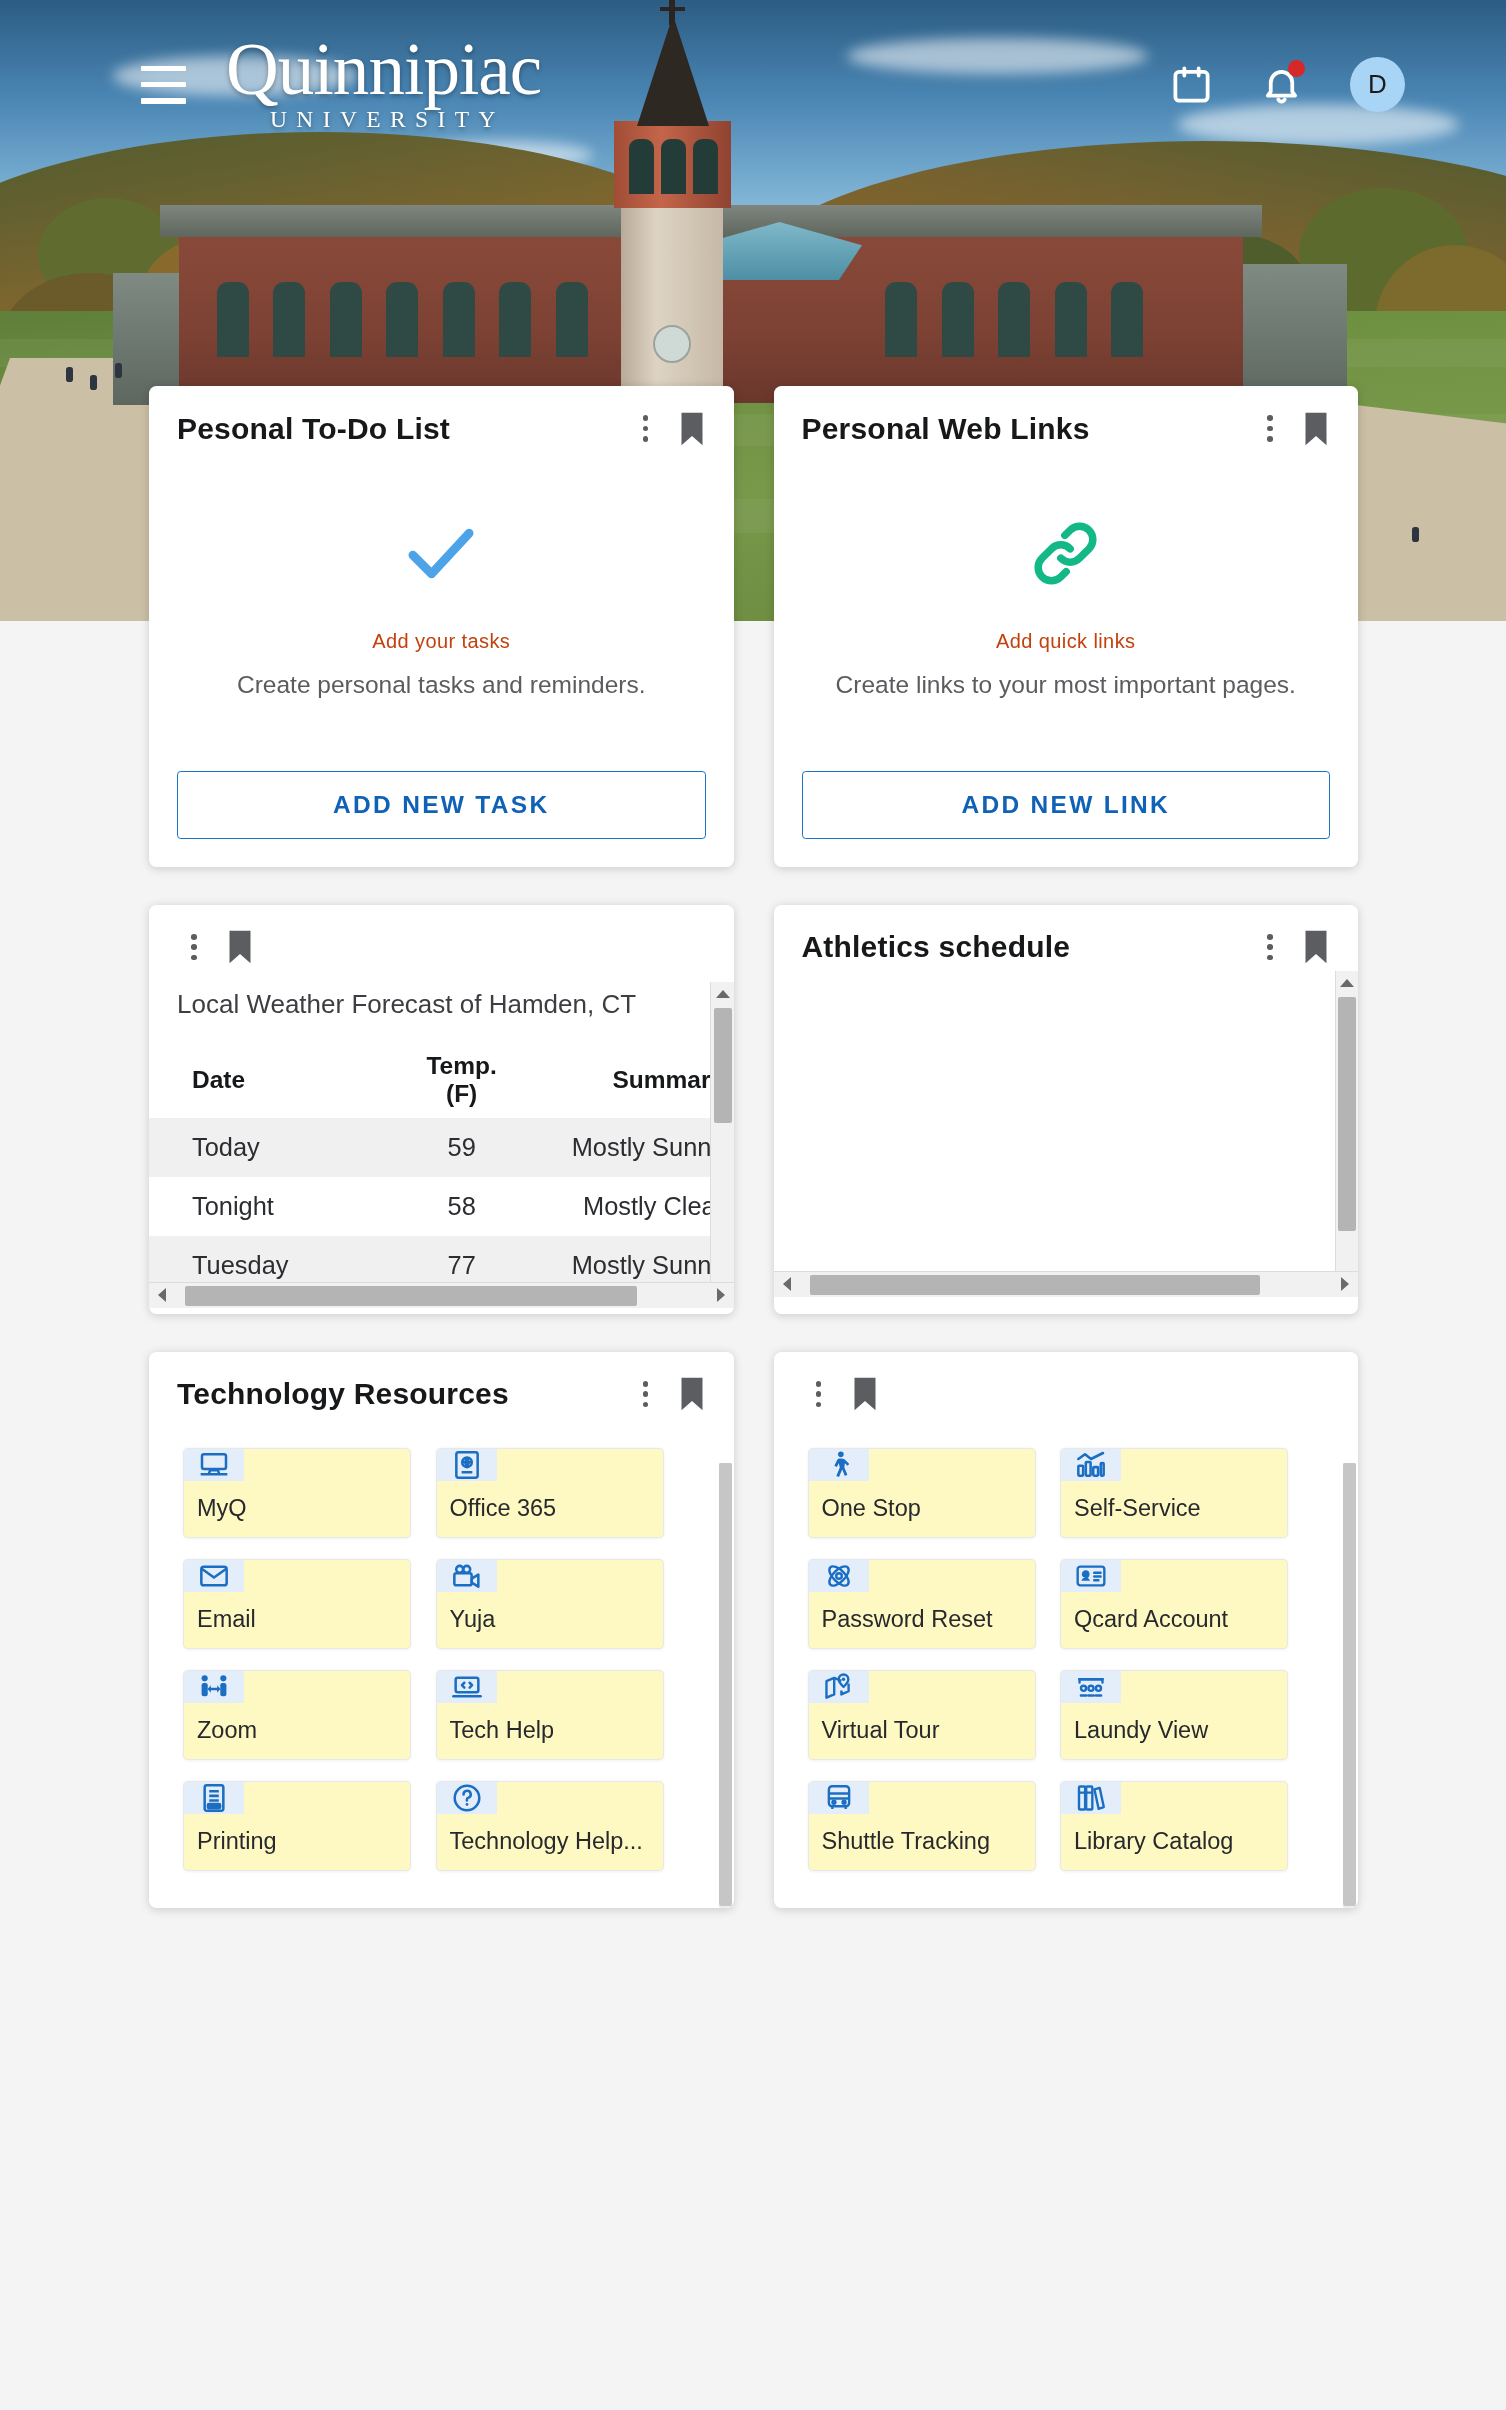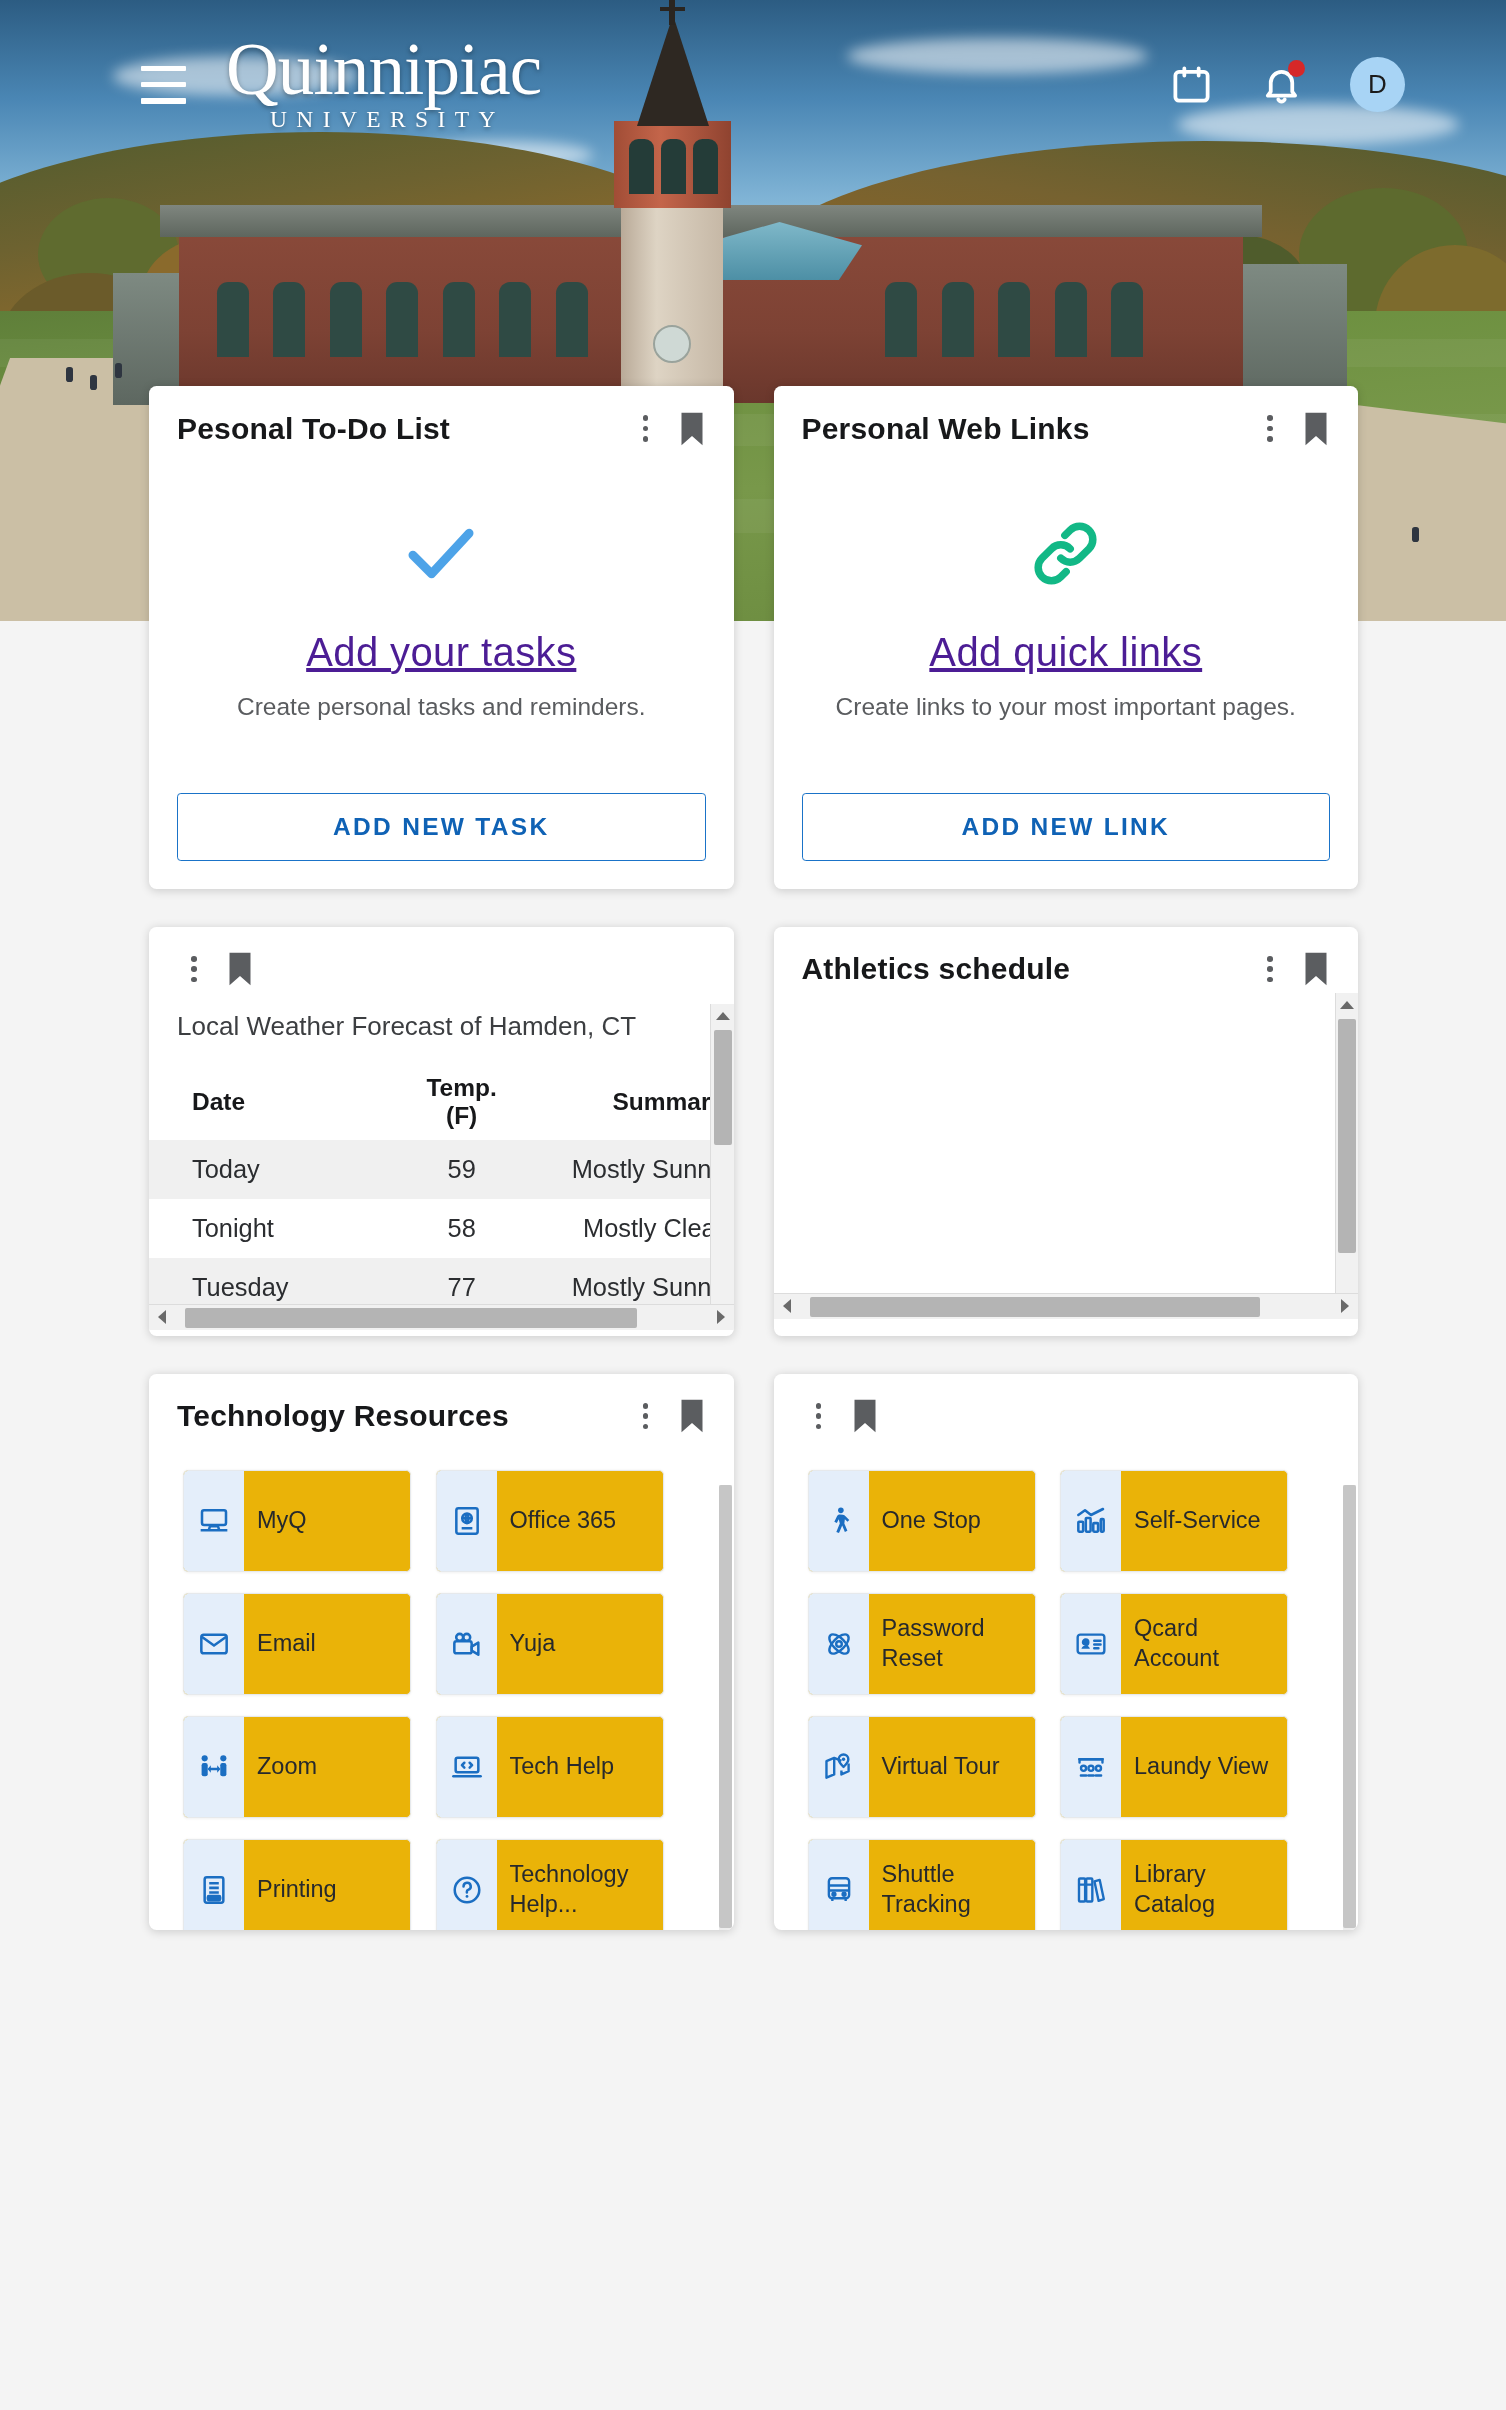--- a/index.html
+++ b/index.html
@@ -110,21 +110,21 @@
   .card-head { display:flex; align-items:center; padding:24.5px 28px 5.6px 28px; }
   .card-title { font-size:30px; font-weight:700; color:#17181a; letter-spacing:0.2px; flex:1; }
   .kebab { width:34px; height:34px; display:flex; flex-direction:column;
            align-items:center; justify-content:center; gap:4.7px; cursor:pointer; margin-right:15px; }
   .kebab i { display:block; width:5.6px; height:5.6px; border-radius:50%; background:#5b5d60; }
   .bookmark { width:28px; height:36px; cursor:pointer; }
 
   
   .empty-body { padding:49px 38px 0 38px; text-align:center; }
   .empty-icon { height:104px; display:flex; align-items:center; justify-content:center; }
-  .empty-title { font-size:40px; color:#4c1d95; margin-top:24.5px; letter-spacing:0.4px;text-decoration:underline; }
+  .empty-title { font-size:20px; color:#c2410c; margin-top:24.5px; letter-spacing:0.4px; }
   .empty-desc { font-size:24.5px; color:#5a5c5f; margin-top:15px; line-height:1.35; }
   .card-cta { margin:70px 28px 28px 28px; height:68px; border:1.4px solid #1a73c8;
               border-radius:3.8px; display:flex; align-items:center; justify-content:center;
               color:#0f62b5; font-size:24.5px; font-weight:700; letter-spacing:2.3px; cursor:pointer; }
 
   
   .weather-card { height:409px; overflow:hidden; }
   .wx-scrollarea { position:relative; margin-top:11px; height:326px; }
   .wx-caption { font-size:26px; color:#3c3e41; padding:7.5px 0 0 28px; white-space:nowrap; }
   table.wx { width:100%; border-collapse:collapse; margin-top:32px; }
@@ -160,23 +160,23 @@
   .hbar .arrow.lf { left:0; }
   .hbar .arrow.rt { right:0; }
 
   
   .ath-card { height:409px; overflow:hidden; }
   .ath-body { position:relative; height:326px; }
 
   
   .res-card { height:556px; overflow:hidden; }
   .res-grid { display:flex; flex-wrap:wrap; gap:21px 24.5px; padding:30px 34px 0 34px; }
-  .res-tile { width:228px; height:102px; display:flex; align-items:stretch;
+  .res-tile { width:228px; height:90px; display:flex; align-items:stretch;
               border:0.9px solid #e6e9ec; border-radius:4.7px; overflow:hidden;
-              box-shadow:0 0.9px 2.8px rgba(0,0,0,.06); background:#eab308; cursor:pointer; }
+              box-shadow:0 0.9px 2.8px rgba(0,0,0,.06); background:#fef9c3; cursor:pointer;flex-direction:column; }
   .res-ico { width:60px; background:#e4eefa; display:flex; align-items:center; justify-content:center; flex:none; }
   .res-lbl { flex:1; display:flex; align-items:center; padding:0 11.3px 0 13px;
              font-size:23.5px; color:#27292c; line-height:1.25; }
   .res-vbar { position:absolute; right:1.9px; top:111px; bottom:0; width:13px; background:#eee; }
   .res-vbar .thumb { position:absolute; left:0; width:13px; top:0; height:443px; background:#c6c6c6; border-radius:1.9px; }
 </style>
 </head>
 <body>
 
 <div id="hero">

